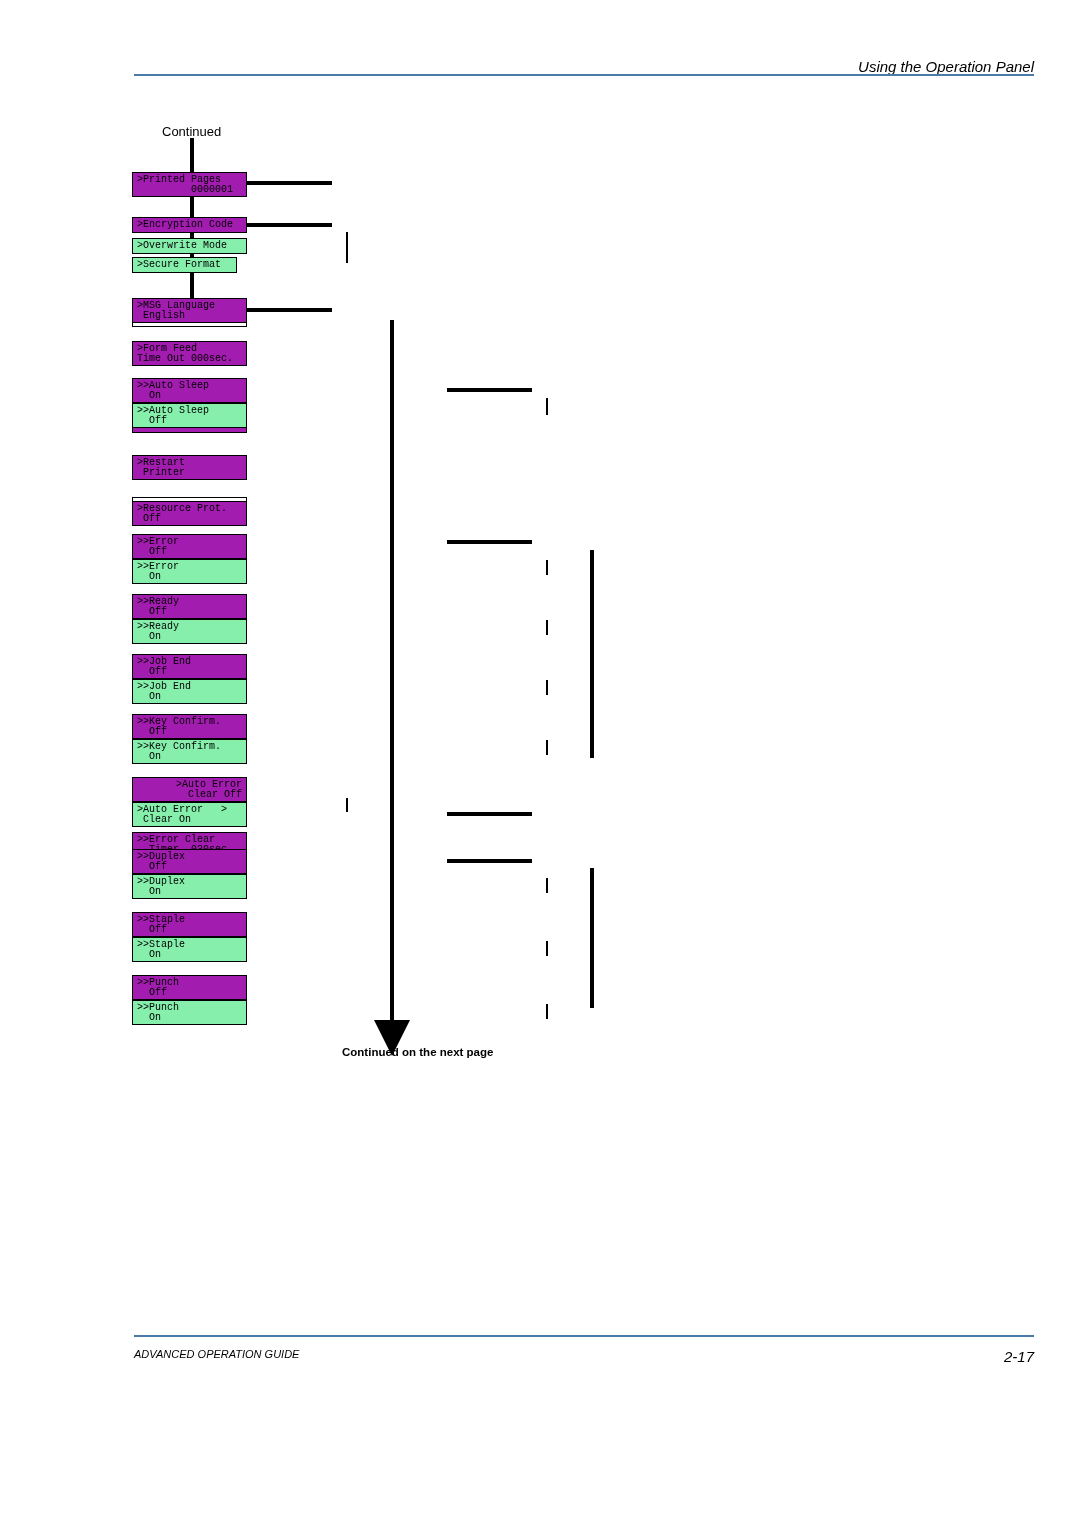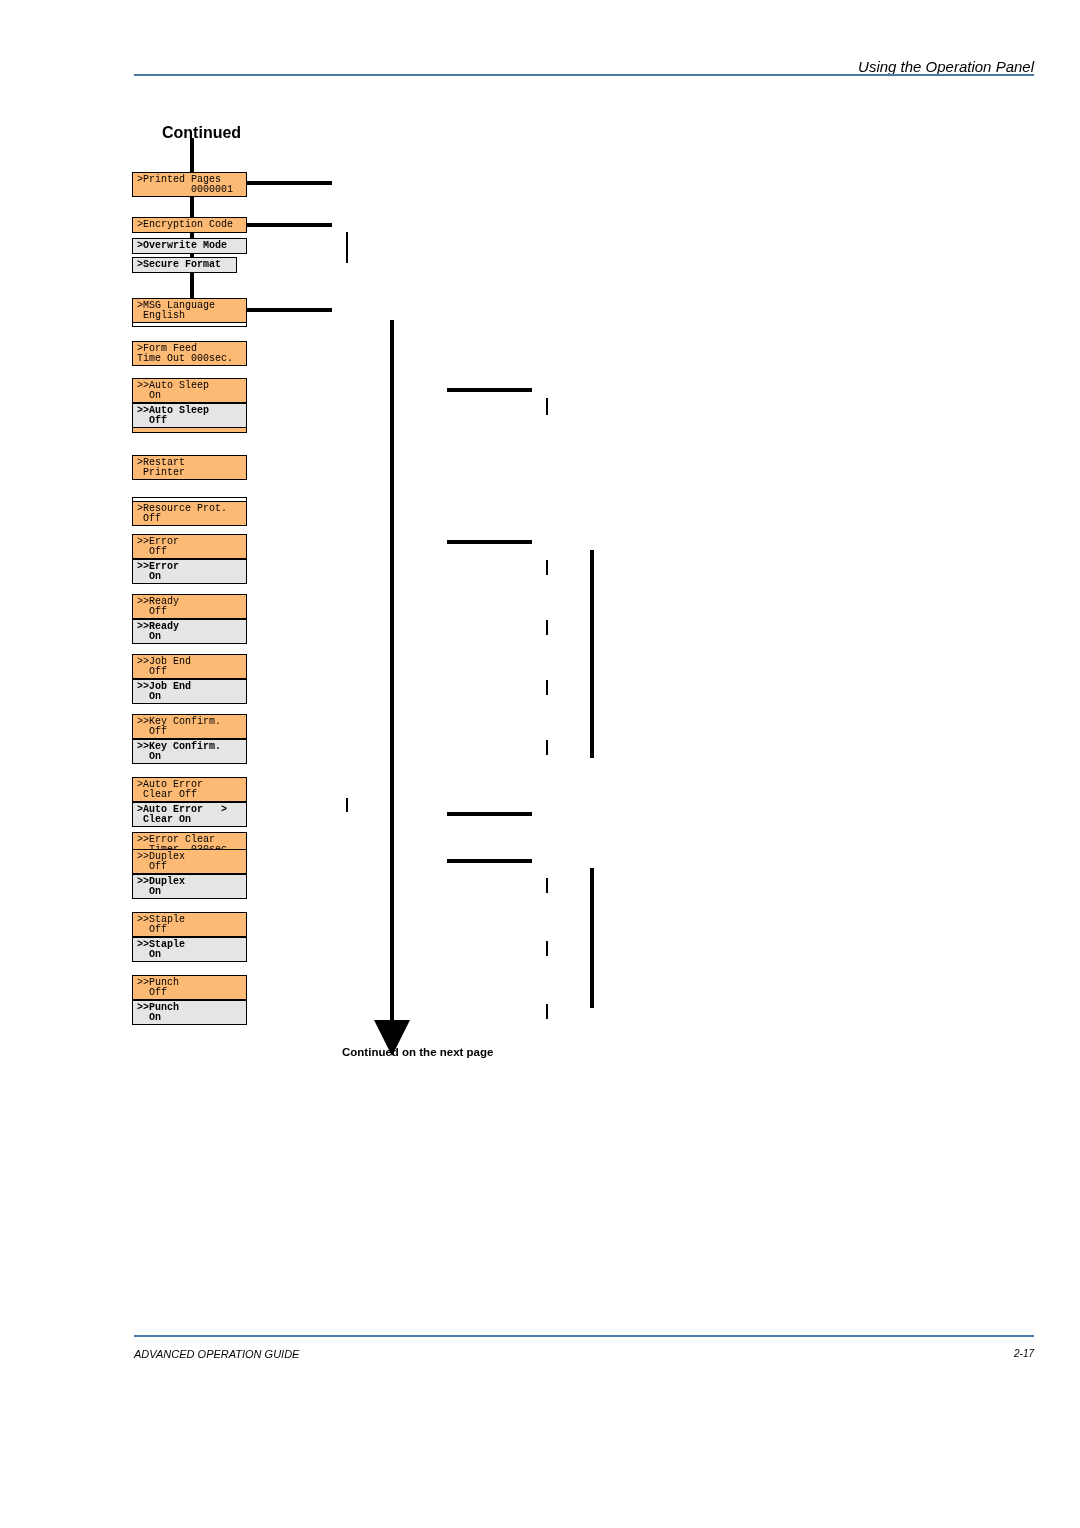--- a/index.html
+++ b/index.html
@@ -45,53 +45,52 @@
   top: 1348px;
   left: 90px;
   font-style: italic;
   font-size: 11px;
 }
 .footer-right {
   position: absolute;
   top: 1348px;
   right: 90px;
   font-style: italic;
-  font-size: 10px;
+  font-size: 15px;
 }
 .diagram {
   position: absolute;
   top: 120px;
   left: 88px;
   width: 540px;
   height: 950px;
 }
 .continued-top {
   position: absolute;
-  font-weight: bold;
-  font-size: 16px;
+  font-weight: normal;
+  font-size: 13px;
 }
 .continued-bottom {
   position: absolute;
   font-weight: bold;
   font-size: 11.5px;
 }
 .box {
   position: absolute;
   border: 1px solid #000;
-  background: #fdba74;
+  background: #a21caf;
   font-family: "Courier New", monospace;
   font-size: 10px;
   line-height: 10.5px;
   padding: 1.5px 4px;
   white-space: pre;
   box-sizing: border-box;
 }
 .box.grey {
-  background: #e5e5e5;
-  font-weight: bold;
+  background: #86efac;
 }
 .stack-shadow {
   position: absolute;
   border: 1px solid #000;
   background: #fff;
   box-sizing: border-box;
 }
 svg.lines {
   position: absolute;
   top: 0;
@@ -179,21 +178,21 @@
 
 <div class="box" style="left:200; top:335px; width:115px; height:25px;">&gt;Restart
  Printer</div>
 
 <div class="stack-shadow" style="left:205; top:377px; width:115px; height:25px;"></div>
 <div class="box" style="left:200; top:381px; width:115px; height:25px;">&gt;Resource Prot.
  Off</div>
 
 <div class="box" style="left:200; top:414px; width:115px; height:16px;">&gt;Buzzer        &gt;</div>
 
-<div class="box" style="left:200; top:657px; width:115px; height:25px;">&gt;Auto Error
+<div class="box" style="left:200; top:657px; width:115px; height:25px;text-align:right;">&gt;Auto Error
  Clear Off</div>
 <div class="box grey" style="left:205; top:682px; width:115px; height:25px;">&gt;Auto Error   &gt;
  Clear On</div>
 
 <div class="box" style="left:200; top:729px; width:115px; height:25px;">&gt;Finishing    &gt;
  Error</div>
 
 <div class="box" style="left:400; top:258px; width:115px; height:25px;">&gt;&gt;Auto Sleep
   On</div>
 <div class="box grey" style="left:405; top:283px; width:115px; height:25px;">&gt;&gt;Auto Sleep

